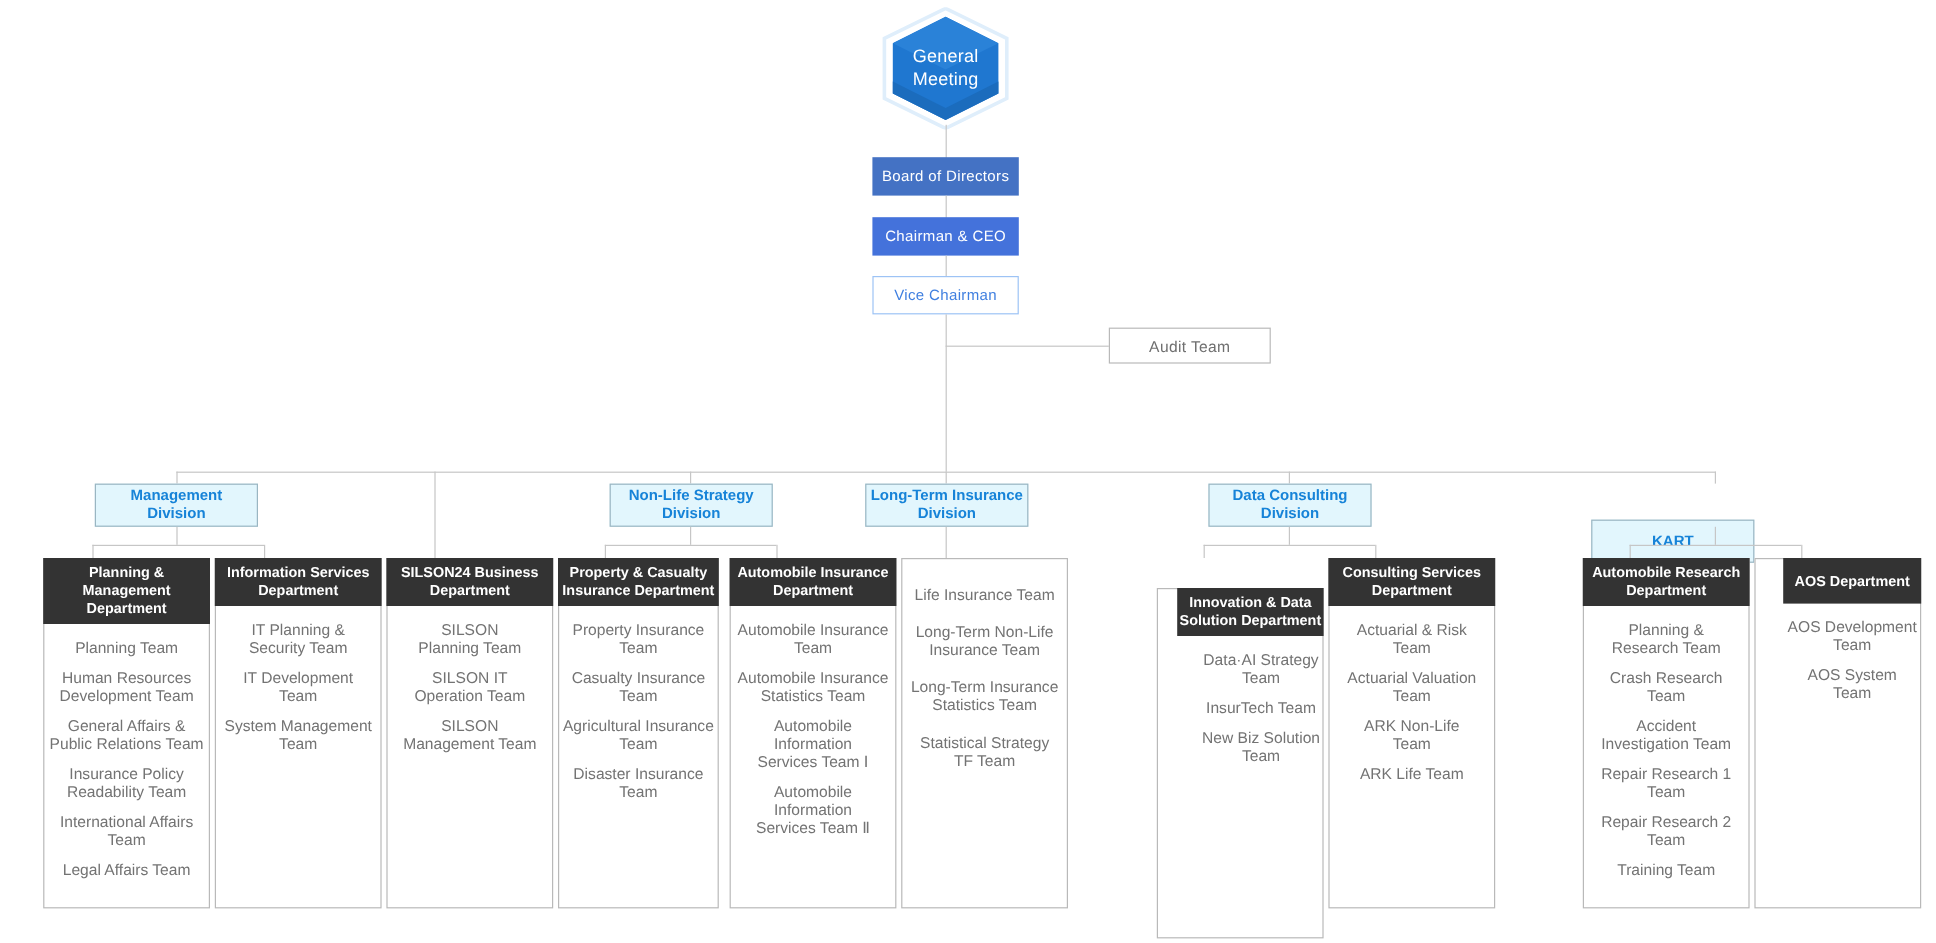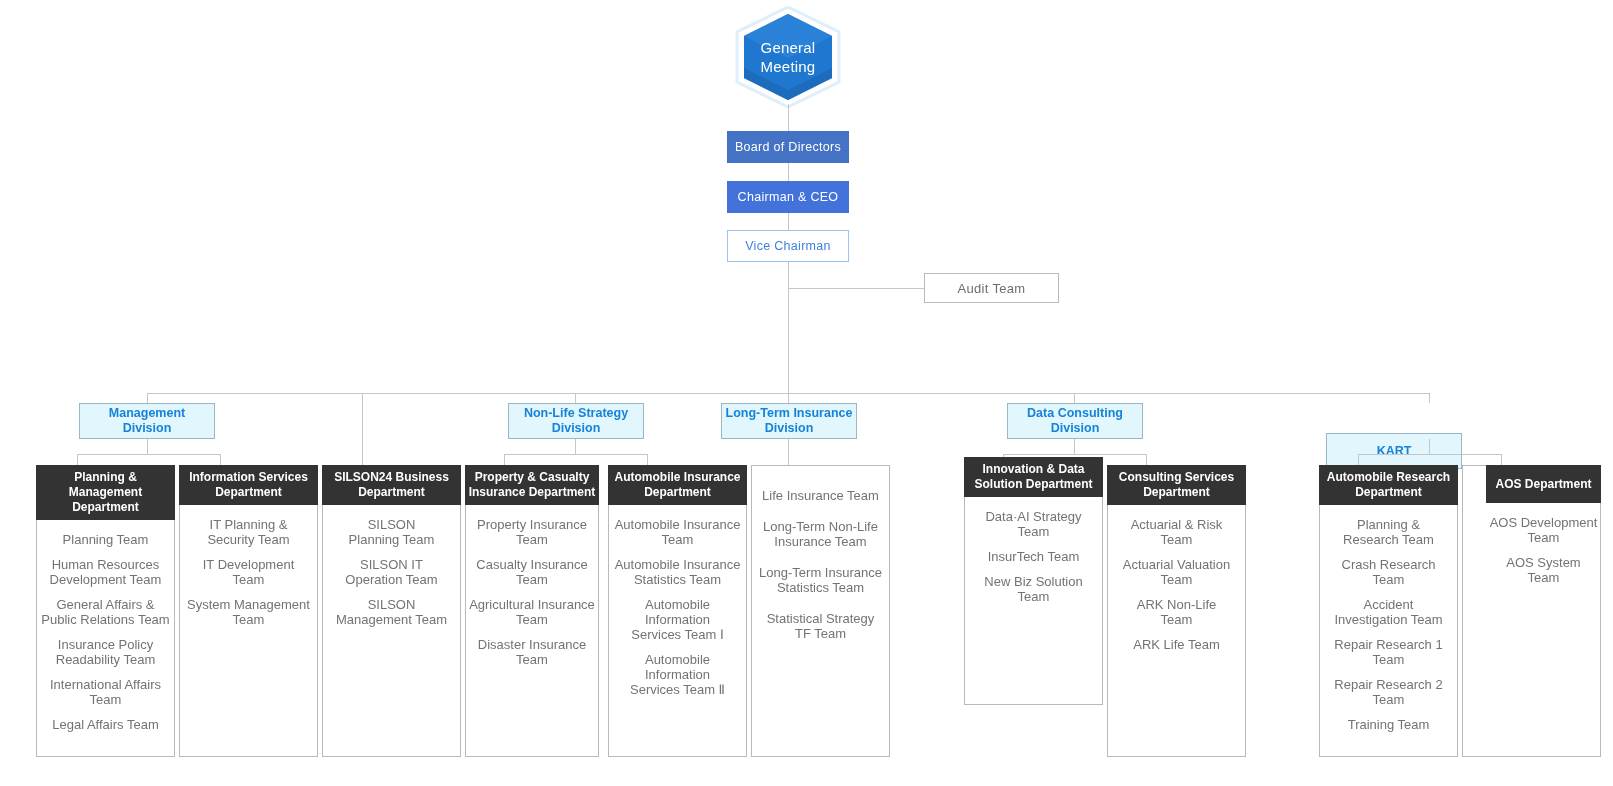--- a/index.html
+++ b/index.html
@@ -293,21 +293,21 @@
 
   <div class="dept" style="left:723px; top:465px; width:139px; height:292px;">
     <div class="teams loose" style="padding-top:14px;">
       <div class="team wrap">Life Insurance  Team</div>
       <div class="team wrap">Long-Term  Non-Life<br>Insurance  Team</div>
       <div class="team wrap">Long-Term Insurance<br>Statistics  Team</div>
       <div class="team wrap">Statistical  Strategy<br>TF Team</div>
     </div>
   </div>
 
-  <div class="dept" style="left:936px; top:457px; width:139px; height:248px;">
+  <div class="dept" style="left:936px; top:490px; width:139px; height:292px;align-items:flex-end;">
     <div class="dept-head">
       <div>
         <div>Innovation  &amp; Data</div>
         <div>Solution  Department</div>
       </div>
     </div>
     <div class="teams">
       <div class="team wrap">Data·AI Strategy<br>Team</div>
       <div class="team wrap">InsurTech  Team</div>
       <div class="team wrap">New  Biz Solution<br>Team</div>

